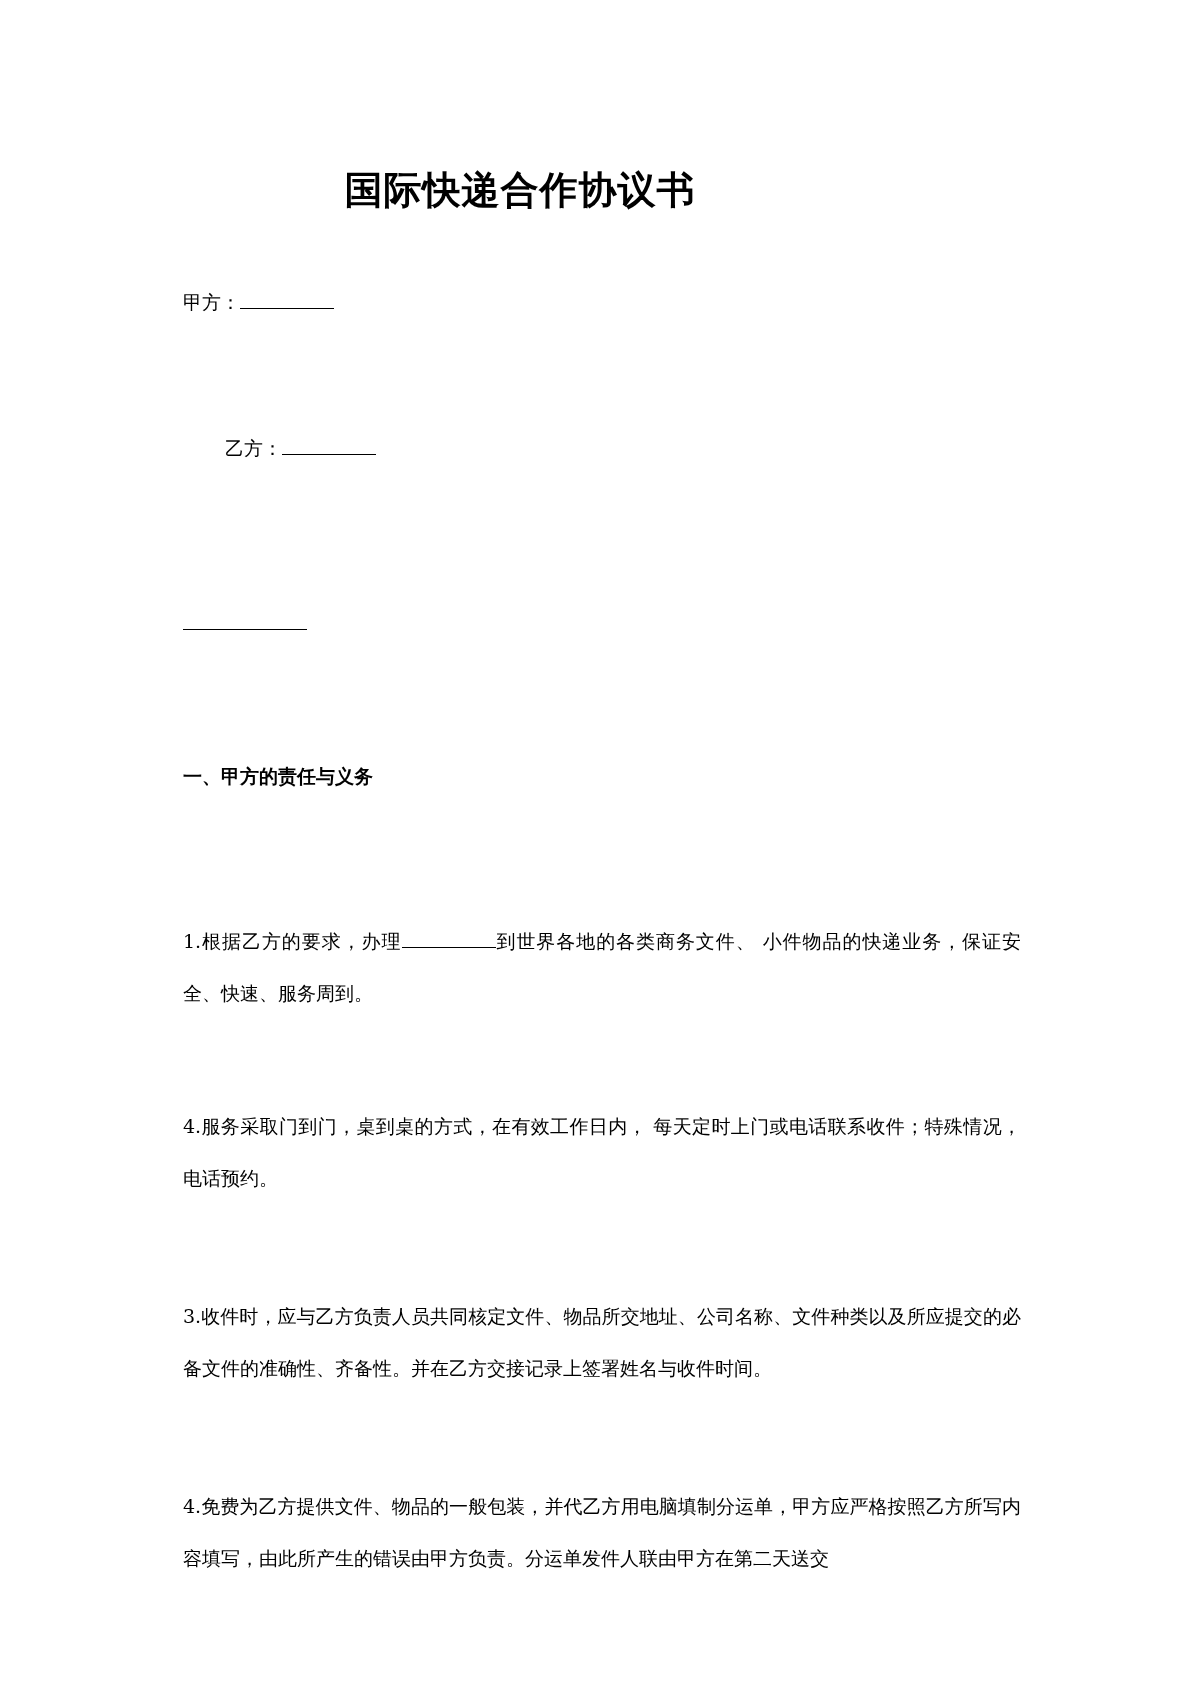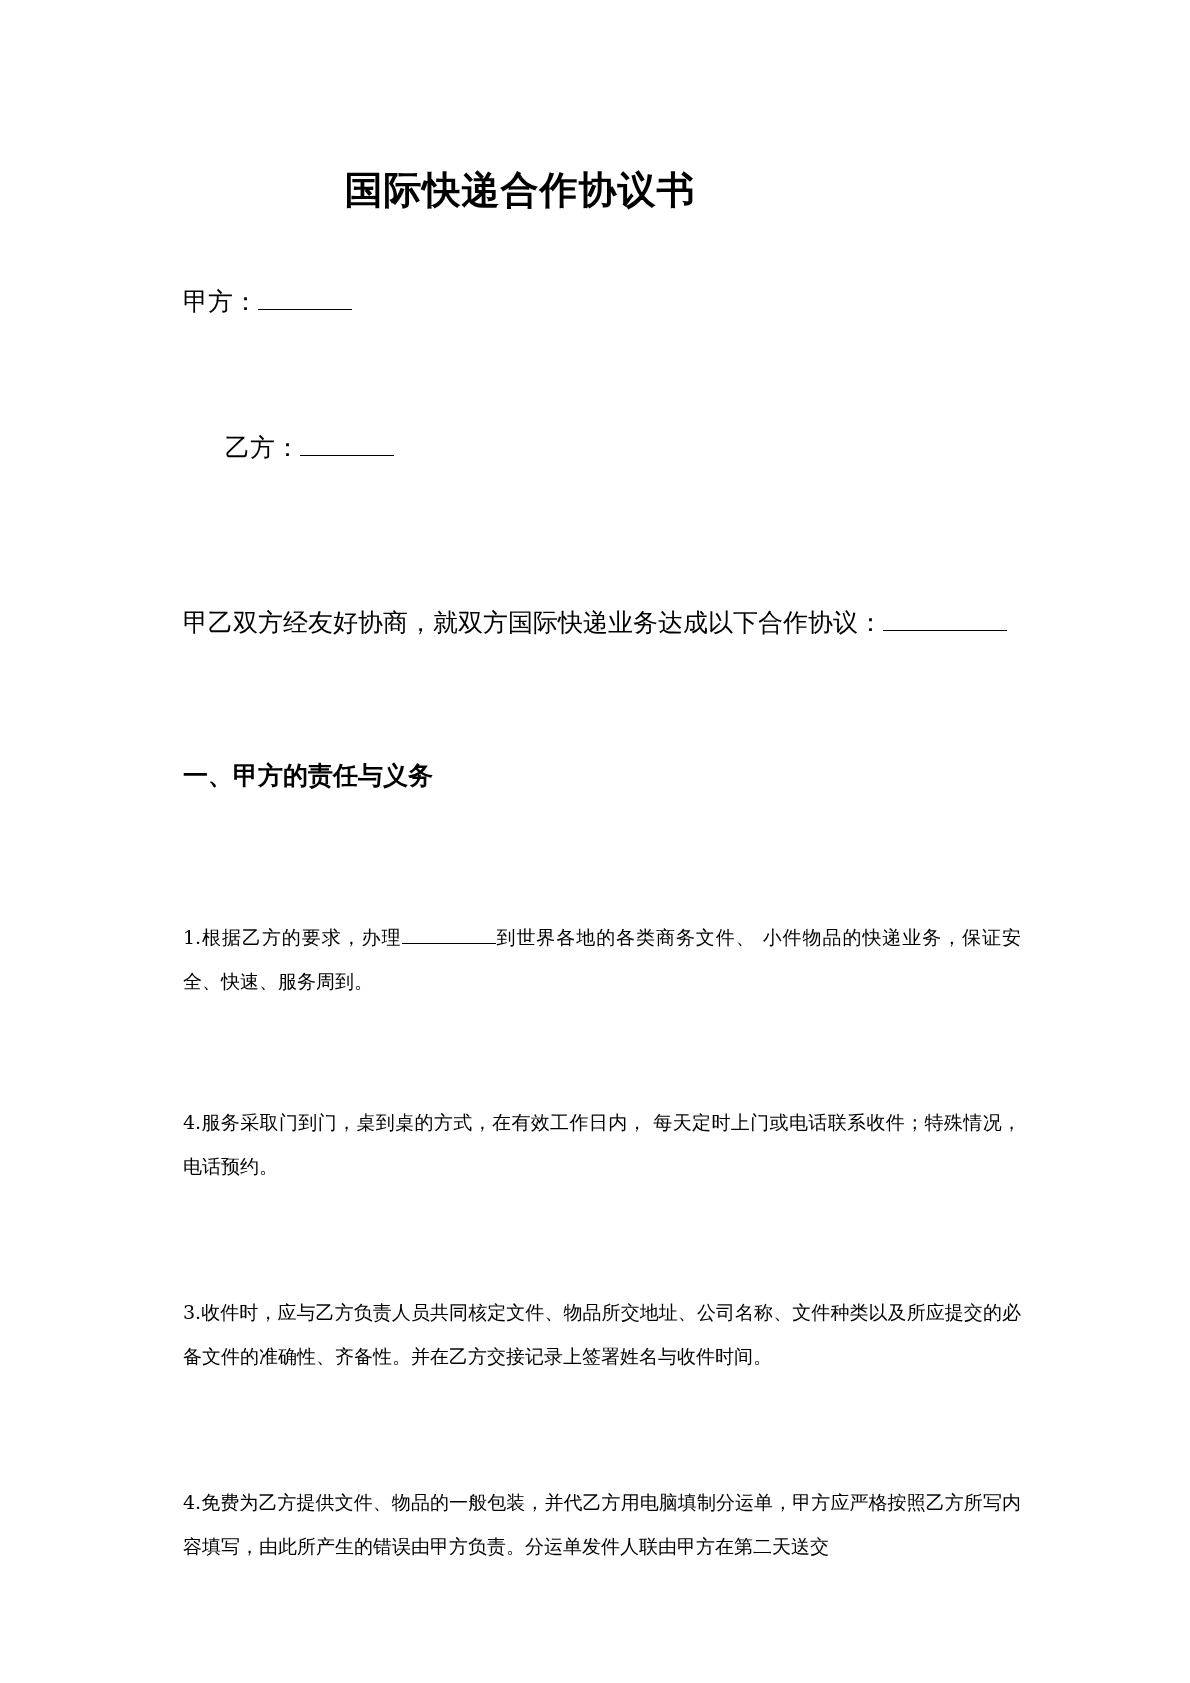--- a/index.html
+++ b/index.html
@@ -29,30 +29,30 @@
       top: 166px;
       text-align: center;
       font-size: 38px;
       font-weight: bold;
       letter-spacing: 1px;
       line-height: 48px;
     }
     .line {
       position: absolute;
       left: 183px;
-      font-size: 25px;
+      font-size: 19px;
       line-height: 40px;
       white-space: nowrap;
     }
     .para {
       position: absolute;
       left: 183px;
       width: 838px;
       font-size: 19px;
-      line-height: 44px;
+      line-height: 52px;
       text-align: justify;
     }
     .blank {
       display: inline-block;
       border-bottom: 1px solid #000;
       height: 1px;
       vertical-align: baseline;
     }
     .blank.short { width: 94px; }
     .blank.long { width: 124px; }
@@ -66,21 +66,21 @@
 
   <div class="line" style="top:282px;">
     <span>甲方：</span><span class="blank short"></span>
   </div>
 
   <div class="line" style="top:428px;margin-left:42px;">
     <span>乙方：</span><span class="blank short"></span>
   </div>
 
   <div class="line" style="top:603px;">
-    <span>甲乙双方经友好协商，就双方国际快递业务达成以下合作协议：</span><span class="blank long"></span>
+    <span class="blank long"></span>
   </div>
 
   <div class="line" style="top:756px;font-weight:bold;">一、甲方的责任与义务</div>
 
   <div class="para" style="top:915px;">
     <span>1.根据乙方的要求，办理</span><span class="blank short"></span><span>到世界各地的各类商务文件、 小件物品的快递业务，保证安全、快速、服务周到。</span>
   </div>
 
   <div class="para" style="top:1100px;">4.服务采取门到门，桌到桌的方式，在有效工作日内， 每天定时上门或电话联系收件；特殊情况，电话预约。</div>
 

